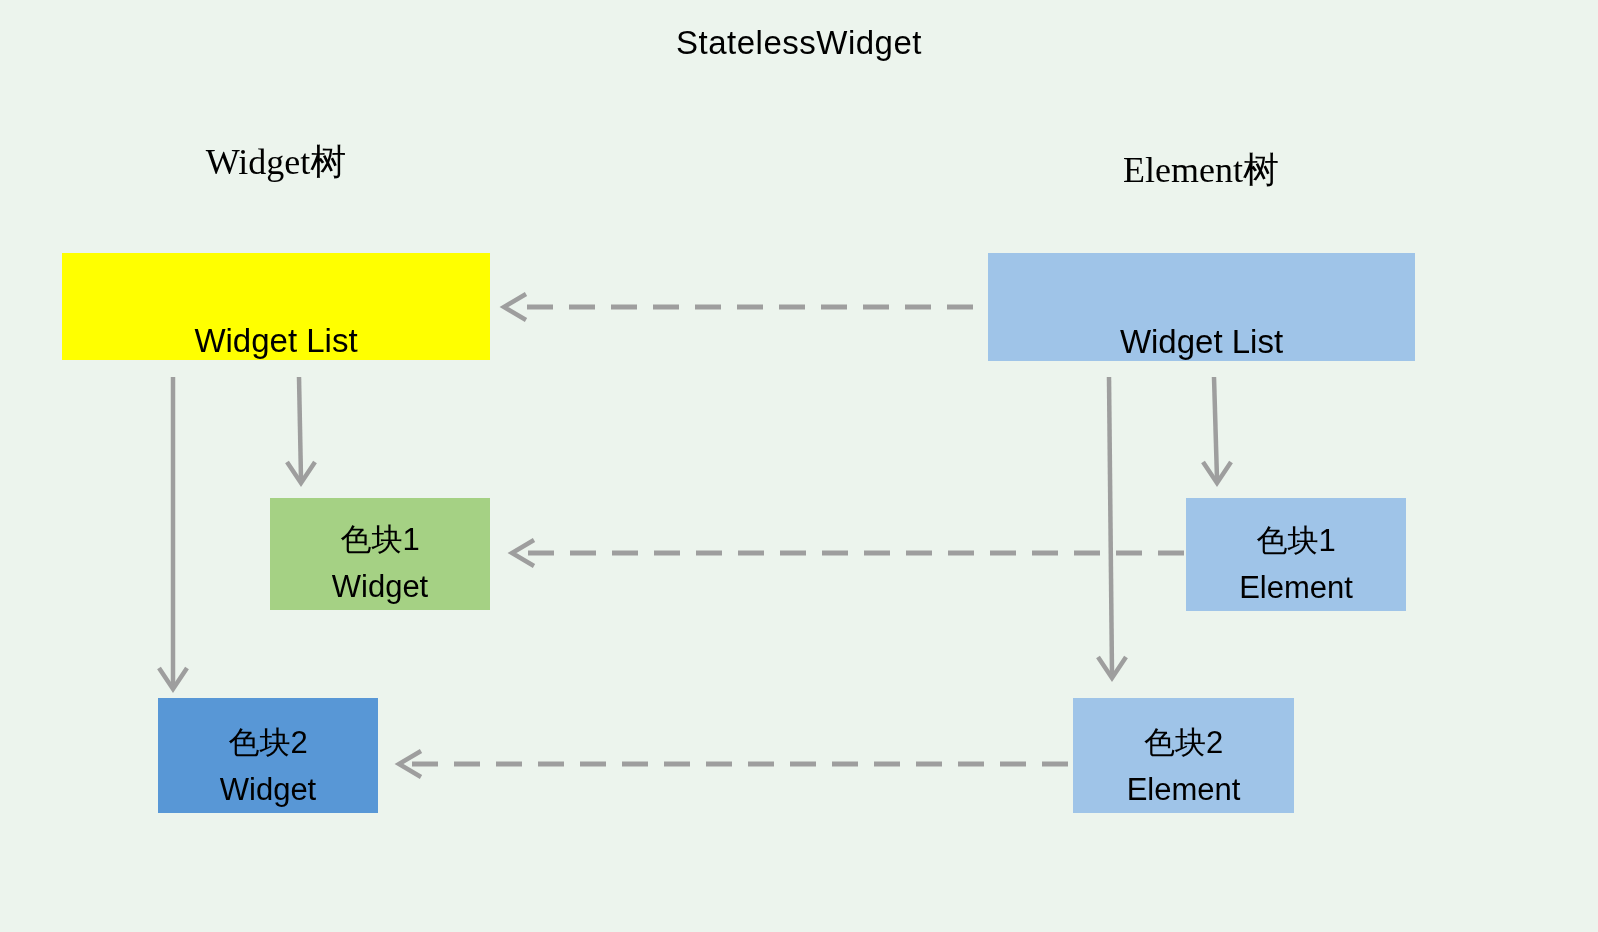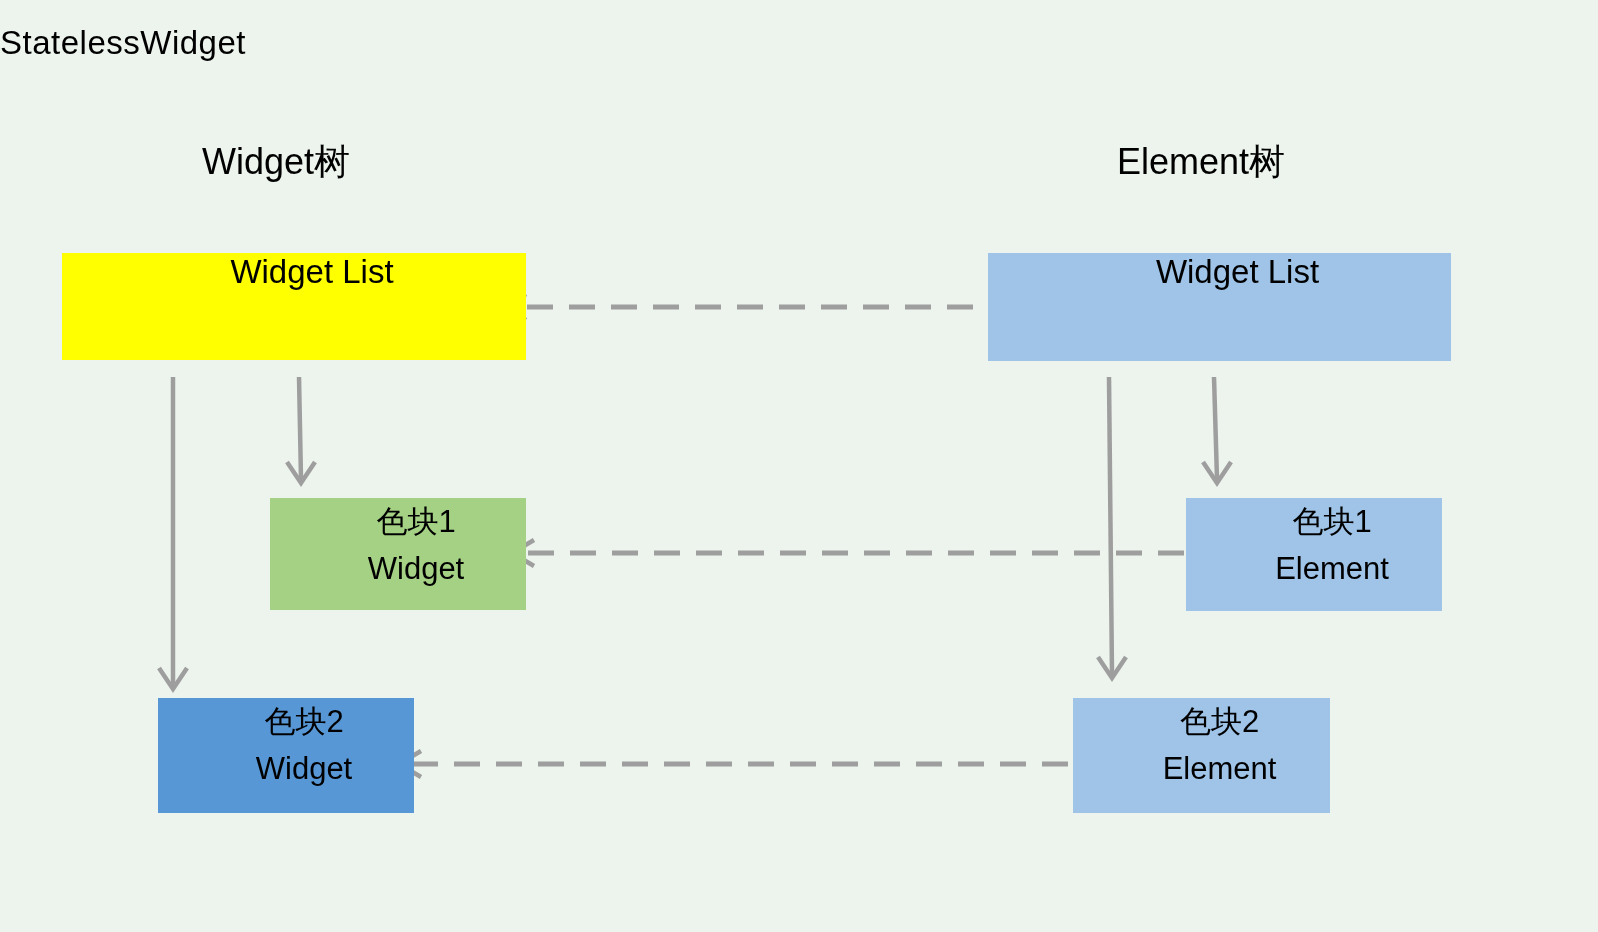--- a/index.html
+++ b/index.html
@@ -14,48 +14,48 @@
     background: #ecf4ed;
     font-family: "Liberation Sans", sans-serif;
     color: #000;
     overflow: hidden;
   }
   .diagram-title {
     position: absolute;
     left: 0;
     top: 24px;
     width: 1598px;
-    text-align: left;
+    text-align: center;
     font-size: 33px;
     letter-spacing: 0.5px;
   }
   .col-heading {
     position: absolute;
     top: 138px;
     text-align: center;
     font-size: 36px;
+    font-family: Liberation Serif, serif;
   }
   .col-heading.widget-col  { left: 0;    width: 552px; }
-  .col-heading.element-col { left: 901px; width: 600px; }
+  .col-heading.element-col { left: 901px; width: 600px; margin-top: 8px; }
 
   .edges {
     position: absolute;
     left: 0;
     top: 0;
     pointer-events: none;
   }
 
   .node {
     position: absolute;
     display: flex;
     flex-direction: column;
     align-items: center;
-    justify-content: flex-start;
+    justify-content: flex-end;
     text-align: center;
-    padding-left: 36px;
   }
   .node .line { display: block; }
 
   .node-widget-list   { left: 62px;   top: 253px; width: 428px; height: 107px; font-size: 33px; }
   .node-element-list  { left: 988px;  top: 253px; width: 427px; height: 108px; font-size: 33px; }
   .node-block1-widget { left: 270px;  top: 498px; width: 220px; height: 112px; font-size: 31px; line-height: 47px; }
   .node-block1-element{ left: 1186px; top: 498px; width: 220px; height: 113px; font-size: 31px; line-height: 47px; }
   .node-block2-widget { left: 158px;  top: 698px; width: 220px; height: 115px; font-size: 31px; line-height: 47px; }
   .node-block2-element{ left: 1073px; top: 698px; width: 221px; height: 115px; font-size: 31px; line-height: 47px; }
 </style>

